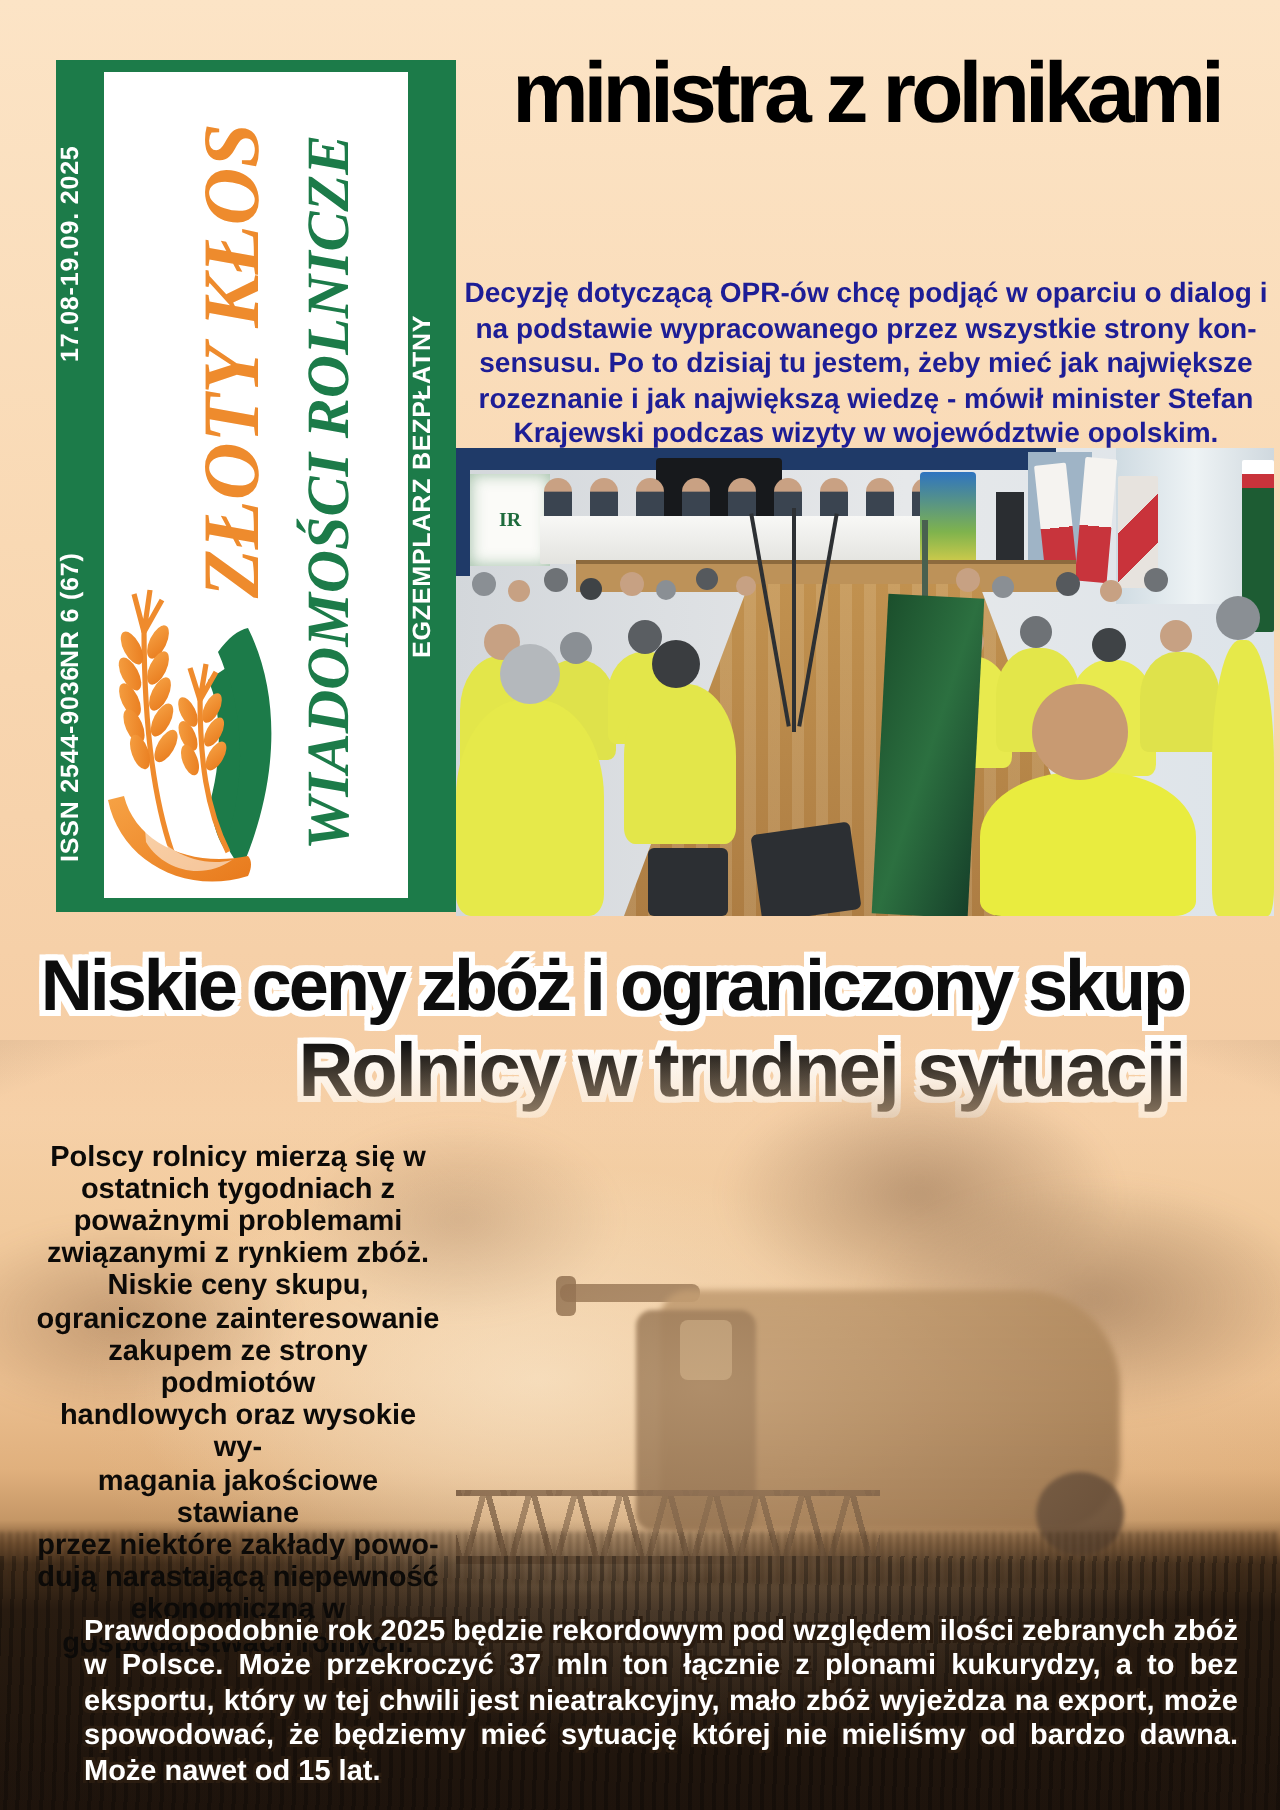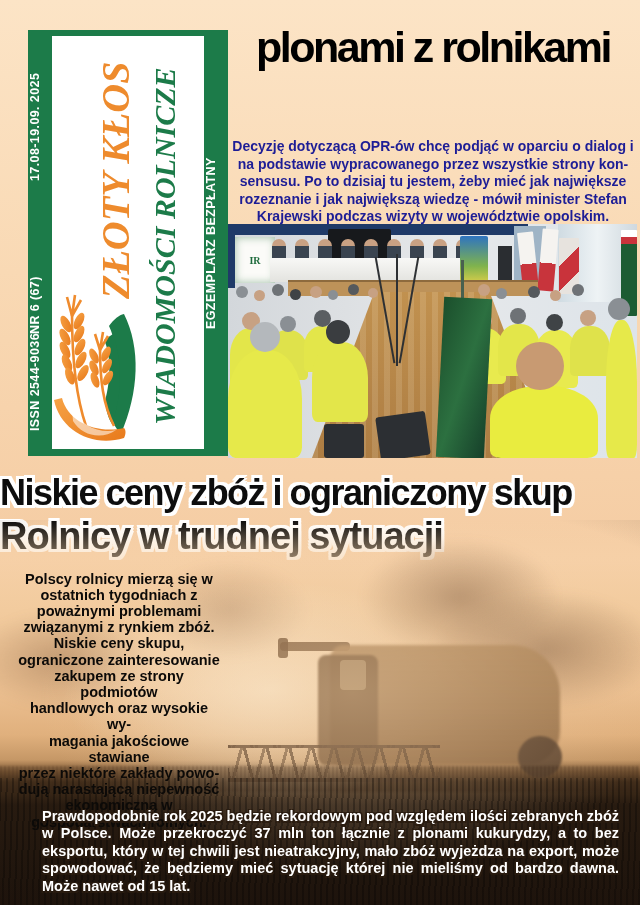--- a/index.html
+++ b/index.html
@@ -65,21 +65,21 @@
                linear-gradient(180deg,#c1914f,#ad7d43);}
   .tripod{width:2px;background:#2d3033;}
   .head{border-radius:50%;}
   .vest{border-radius:45% 45% 10% 10%;}
   .chair{background:#2c2f33;border-radius:3px;}
   .p1-greenflag{left:212px;top:74px;width:48px;height:160px;transform:rotate(3deg);
     background:linear-gradient(105deg,#1b4f2c,#2c7040 50%,#16402a);}
   .p1-pole{left:233px;top:36px;width:3px;height:46px;background:#49604f;}
 
   
-  .mid-headline{left:0;top:472px;width:592px;text-align:left;color:#0d0d0d;font-weight:bold;
+  .mid-headline{left:0;top:472px;width:592px;text-align:right;color:#0d0d0d;font-weight:bold;
     text-shadow:-3px -3px 0 #fff,3px -3px 0 #fff,-3px 3px 0 #fff,3px 3px 0 #fff,
                 -3px 0 0 #fff,3px 0 0 #fff,0 -3px 0 #fff,0 3px 0 #fff;}
   .mid-l1{font-size:36px;line-height:42px;letter-spacing:-1.5px;}
   .mid-l2{font-size:38px;line-height:44px;letter-spacing:-1px;}
   .intro{left:18px;top:556px;width:202px;text-align:center;color:#0c0a08;
     font-weight:bold;font-size:14.5px;line-height:16.2px;white-space:pre-line;z-index:6;}
   .closing{left:42px;top:793px;width:577px;text-align:justify;color:#ffffff;
     font-weight:bold;font-size:14.5px;line-height:17.5px;z-index:6;
     text-shadow:-1.5px -1.5px 0 #2a1c10,1.5px -1.5px 0 #2a1c10,-1.5px 1.5px 0 #2a1c10,1.5px 1.5px 0 #2a1c10;}
 
@@ -159,21 +159,21 @@
       <ellipse cx="64" cy="62" rx="3.8" ry="8" transform="rotate(26 64 62)"></ellipse>
       <ellipse cx="65" cy="74" rx="3.8" ry="8" transform="rotate(28 65 74)"></ellipse>
       <ellipse cx="66" cy="86" rx="3.8" ry="8" transform="rotate(30 66 86)"></ellipse>
     </g>
     <path d="M12,108 C18,138 50,156 82,146 C84,142 84,138 82,136 C54,142 26,130 20,106 Z" fill="url(#og)"></path>
     <path d="M30,116 C38,134 58,142 74,138 C60,148 40,144 31,129 Z" fill="#ffffff" opacity="0.55"></path>
   </svg>
 </div>
 
 <div class="abs top-headline">
-  <div>plonami z rolnikami</div>
+  <div>ministra z rolnikami</div>
 </div>
 
 <p class="abs standfirst">Decyzję dotyczącą OPR-ów chcę podjąć w oparciu o dialog i
 na podstawie wypracowanego przez wszystkie strony kon-
 sensusu. Po to dzisiaj tu jestem, żeby mieć jak największe
 rozeznanie i jak największą wiedzę - mówił minister Stefan
 Krajewski podczas wizyty w województwie opolskim.</p>
 
 <div class="abs photo1">
   <div class="abs p1-wall"></div>

